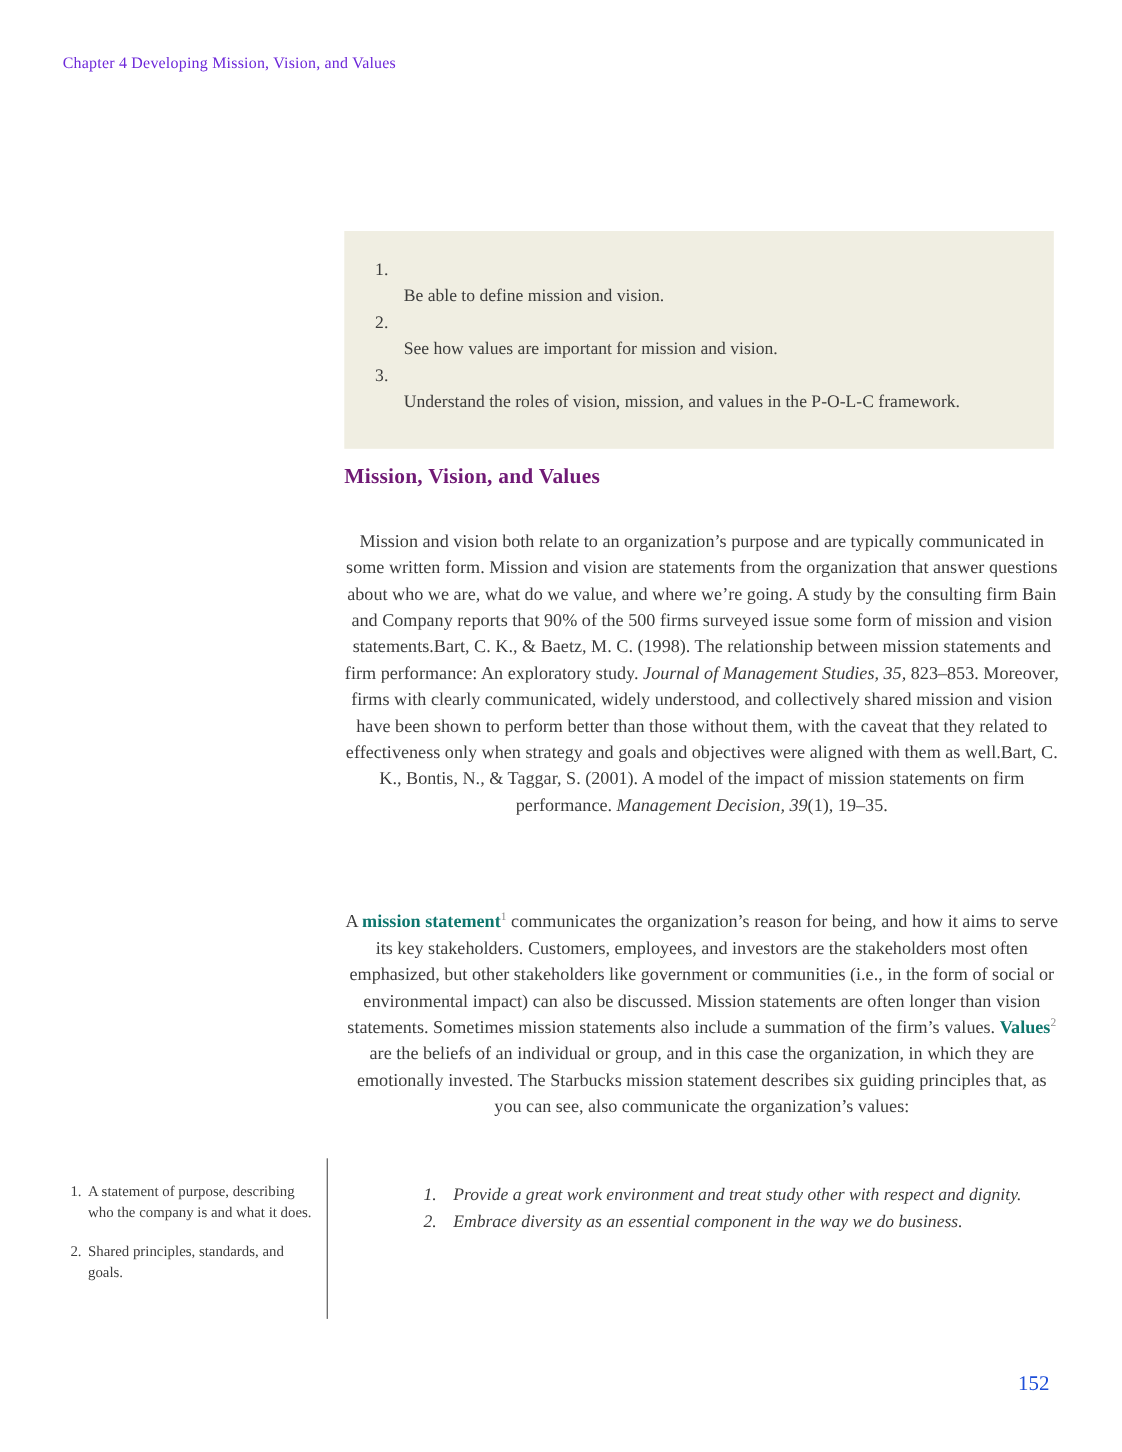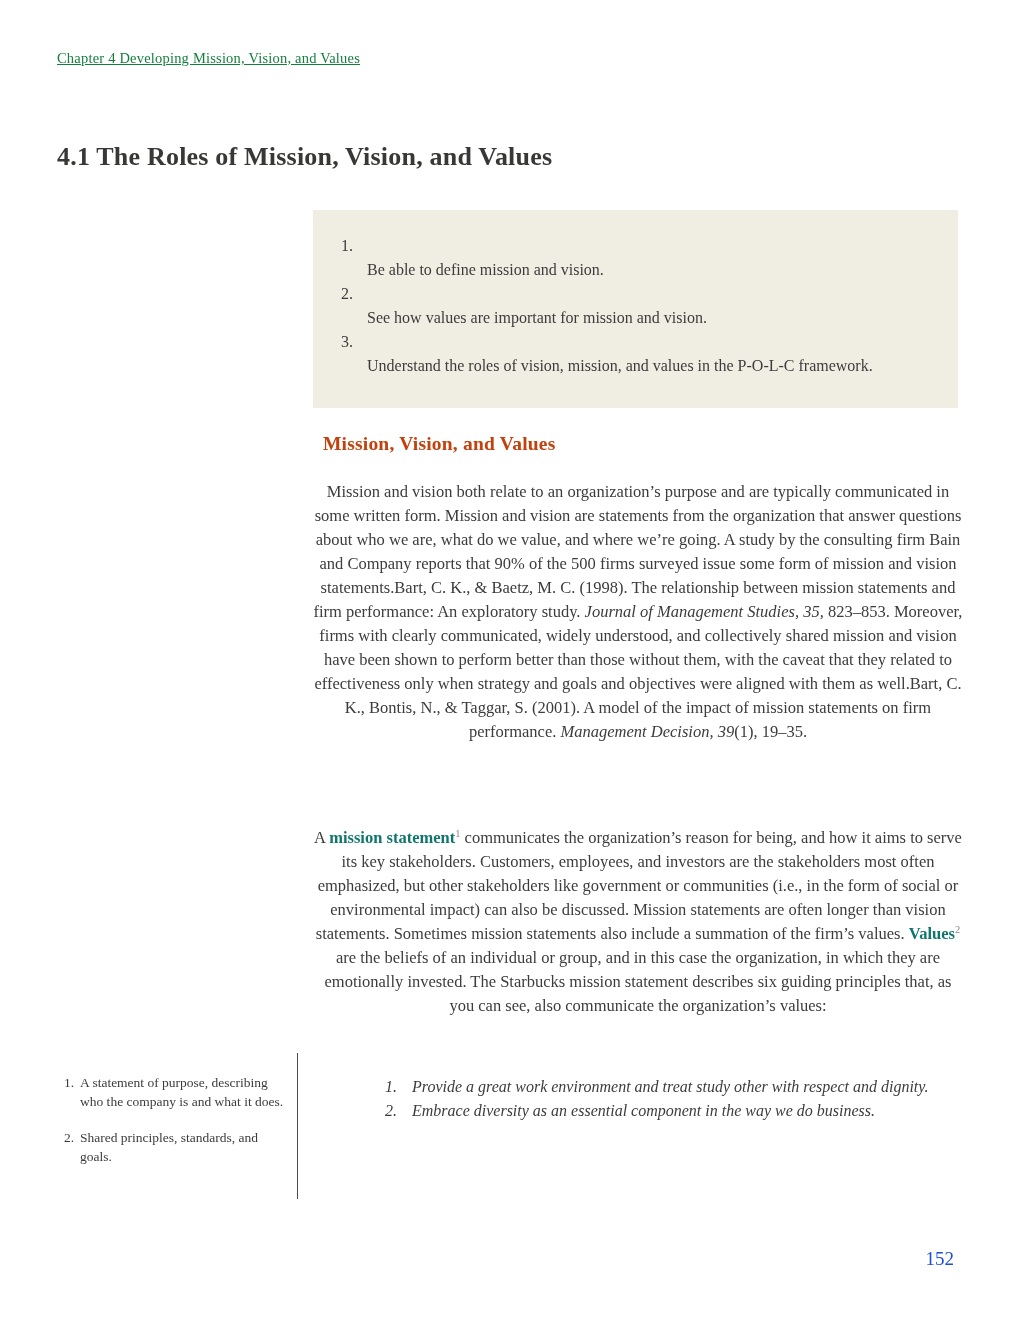--- a/index.html
+++ b/index.html
@@ -17,22 +17,21 @@
     overflow: hidden;
   }
 
   
   .running-header {
     position: absolute;
     left: 57px;
     top: 50px;
     font-size: 14.5px;
     letter-spacing: 0.2px;
-    color: #15803d;
-    text-decoration: underline;
+    color: #6d28d9;
   }
 
   
   .page-title {
     position: absolute;
     left: 57px;
     top: 142px;
     margin: 0;
     font-size: 26px;
     font-weight: bold;
@@ -70,24 +69,24 @@
     flex: none;
     width: 26px;
   }
   .lo-text { flex: 1; margin-top: 24px; }
 
   
   .section-heading {
     position: absolute;
     left: 313px;
     top: 423px;
-    margin: 10px;
+    margin: 0;
     font-size: 19.5px;
     font-weight: bold;
-    color: #c2410c;
+    color: #701a75;
     letter-spacing: 0.2px;
   }
 
   
   .body-para {
     position: absolute;
     left: 313px;
     width: 650px;
     margin: 0;
     font-size: 16.5px;
@@ -154,21 +153,20 @@
     color: #1d4ed8;
   }
 </style>
 </head>
 <body>
 
 <div class="page">
 
   <div class="running-header">Chapter 4 Developing Mission, Vision, and Values</div>
 
-  <h1 class="page-title">4.1 The Roles of Mission, Vision, and Values</h1>
 
   <section class="lo-box">
     <div class="lo-body">
       <div class="lo-item">
         <span class="lo-num">1.</span>
         <span class="lo-text">Be able to define mission and vision.</span>
       </div>
       <div class="lo-item">
         <span class="lo-num">2.</span>
         <span class="lo-text">See how values are important for mission and vision.</span>

